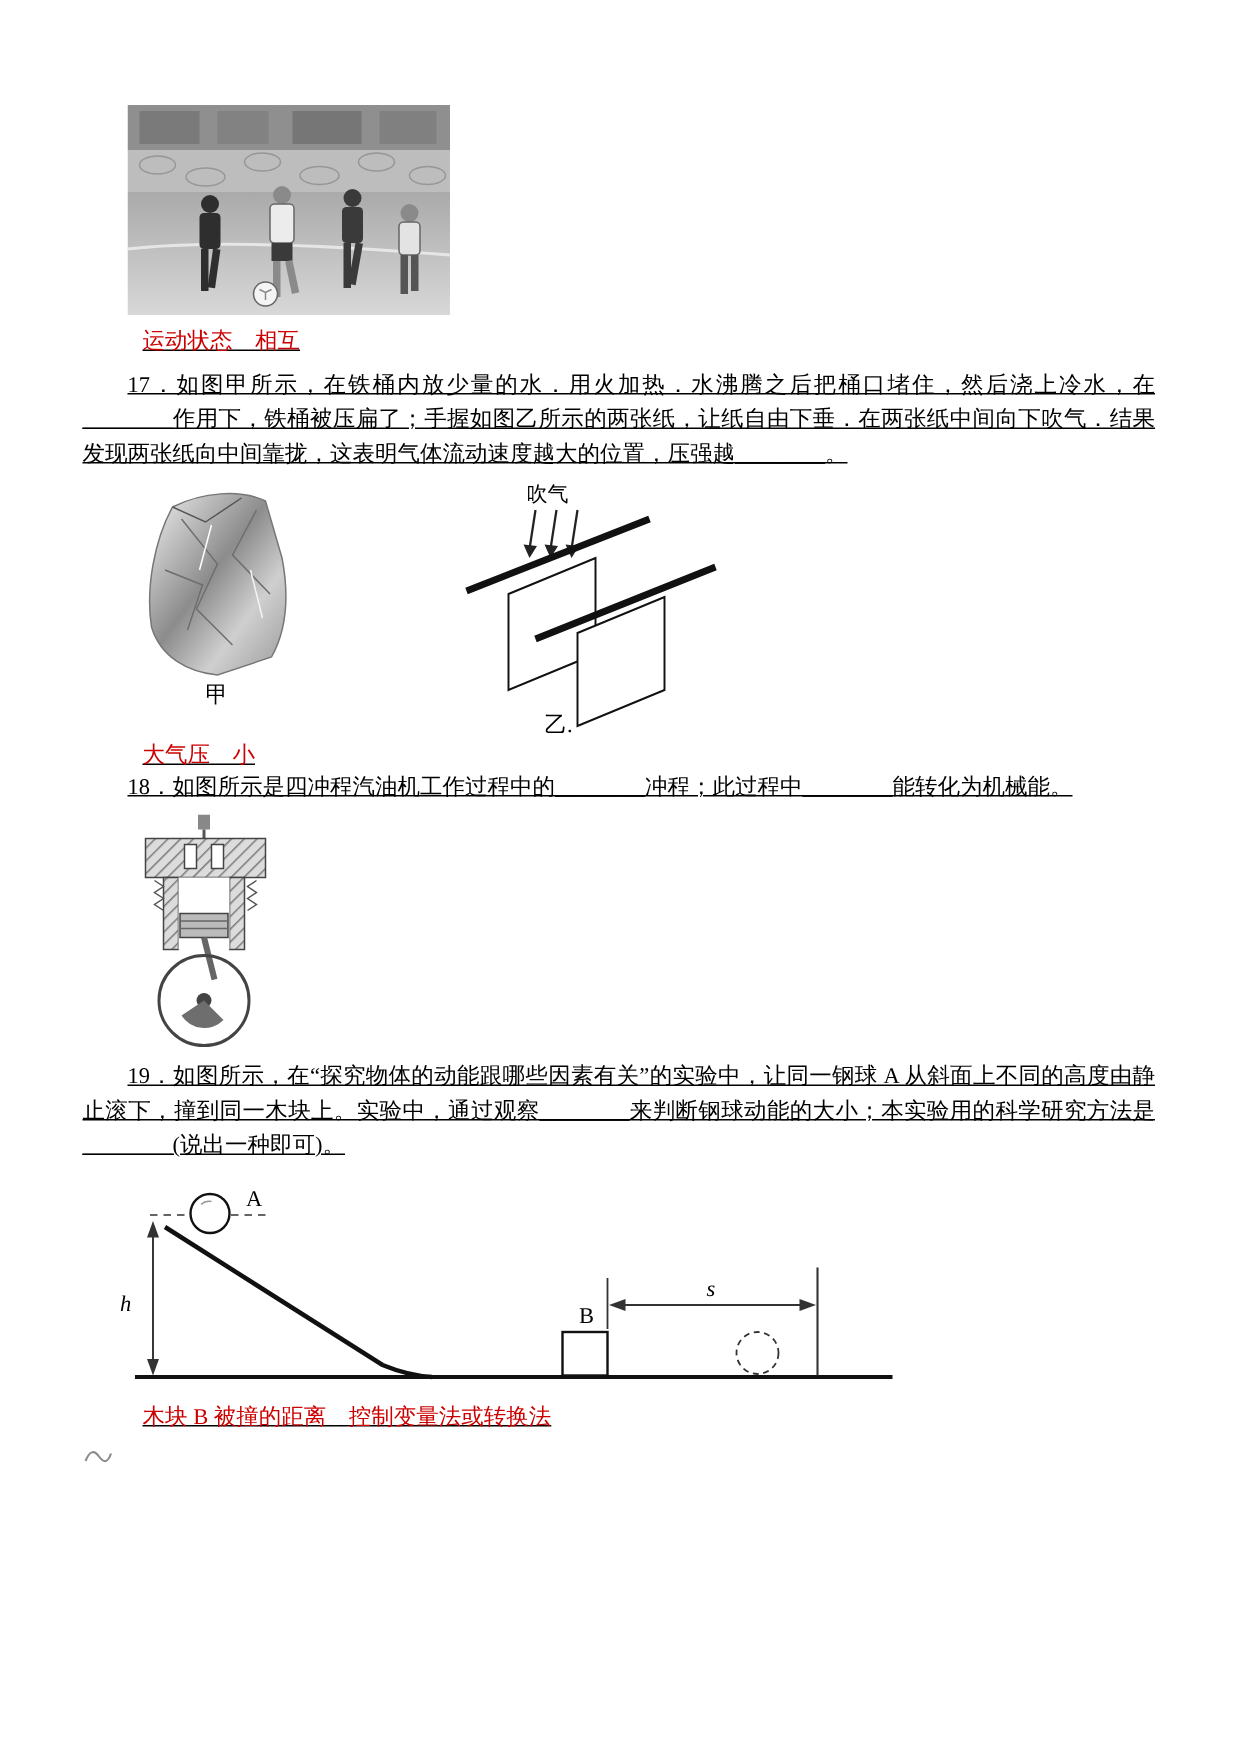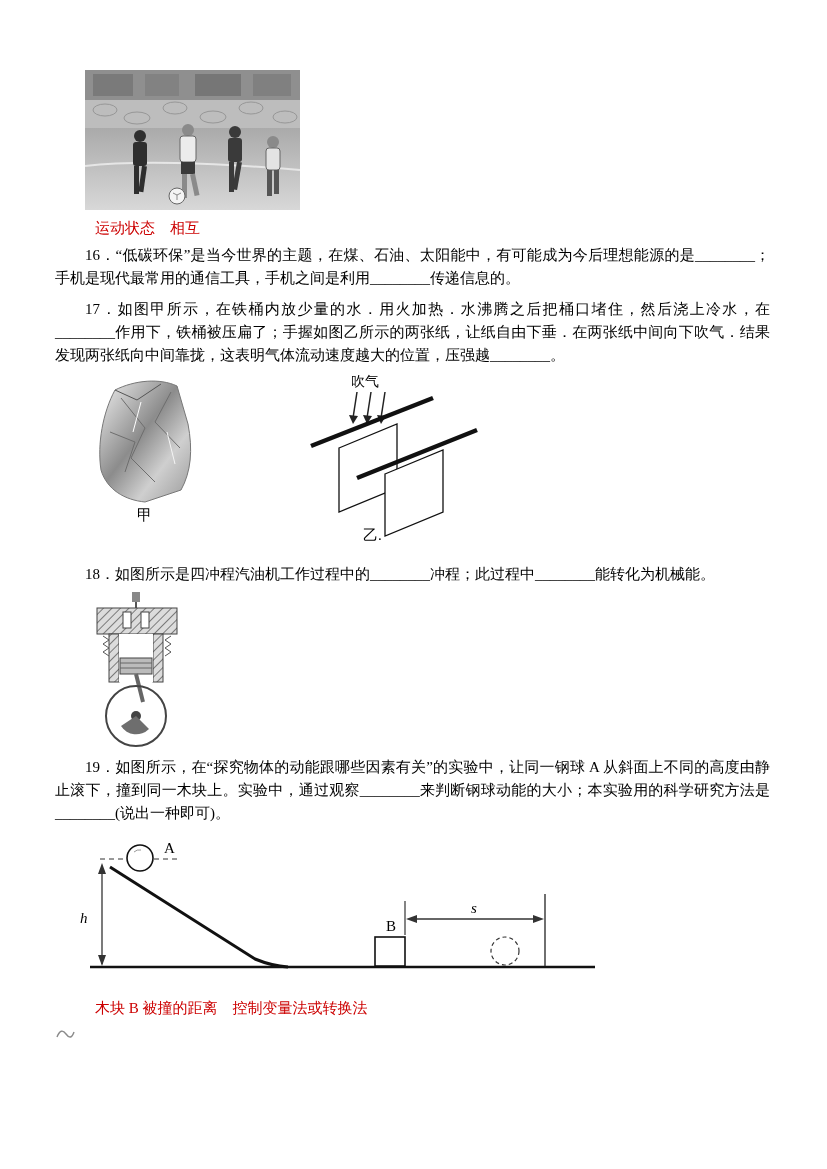--- a/index.html
+++ b/index.html
@@ -3,20 +3,21 @@
 <meta charset="utf-8">
 <style>
   html,body{margin:0;padding:0;background:#ffffff;}
   .page{
     position:relative;
     width:827px;height:1169px;
     background:#ffffff;
     font-family:"Liberation Serif","DejaVu Serif",serif;
     font-size:15px;color:#000;
     overflow:hidden;
+    text-decoration:underline;
   }
   .q{
     margin:0 57px 0 55px;
     line-height:23px;
     text-align:justify;
     text-indent:2em;
   }
   .ans{
     margin-left:95px;
     line-height:20px;
@@ -24,26 +25,26 @@
   }
   .fig-soccer{margin:70px 0 0 85px;display:block;}
   .a15{margin-top:8px;}
   .q16{margin-top:6px;}
   .a16{margin-top:2px;}
   .q17{margin-top:8px;}
   .fig-row{display:flex;align-items:flex-start;margin:5px 0 0 85px;}
   .fig-can{display:block;}
   .fig-papers{display:block;margin-left:100px;}
   .a17{margin-top:2px;}
-  .q18{margin-top:19px;}
+  .q18{margin-top:0;}
   .fig-engine{display:block;margin:6px 0 0 85px;}
   .a18{margin-top:8px;}
   .q19{margin-top:4px;}
   .fig-incline{display:block;margin:14px 0 0 60px;}
-  .a19{margin-top:14px;}
+  .a19{margin-top:0;}
   .stray{display:block;margin:8px 0 0 55px;}
   svg text{font-family:"Liberation Serif","DejaVu Serif",serif;}
 </style>
 </head>
 <body>
 
 <div class="page">
 
   <svg class="fig-soccer" width="215" height="140" viewBox="0 0 215 140">
     <defs>
@@ -91,21 +92,20 @@
       <rect x="181" y="78" width="14" height="22" rx="3" fill="#e3e3e3" stroke="#666"></rect>
       <rect x="182" y="100" width="5" height="26" fill="#555"></rect>
       <rect x="189" y="100" width="5" height="24" fill="#555"></rect>
     </g>
     <circle cx="92" cy="126" r="8" fill="#f4f4f4" stroke="#666"></circle>
     <path d="M88,123 l4,2 l4,-2 M92,125 v5" stroke="#888" fill="none"></path>
   </svg>
 
   <div class="ans a15">运动状态　相互</div>
 
-  <div class="q q16">16．“低碳环保”是当今世界的主题，在煤、石油、太阳能中，有可能成为今后理想能源的是________；手机是现代最常用的通信工具，手机之间是利用________传递信息的。</div>
 
   <div class="q q17">17．如图甲所示，在铁桶内放少量的水．用火加热．水沸腾之后把桶口堵住，然后浇上冷水，在________作用下，铁桶被压扁了；手握如图乙所示的两张纸，让纸自由下垂．在两张纸中间向下吹气．结果发现两张纸向中间靠拢，这表明气体流动速度越大的位置，压强越________。</div>
 
   <div class="fig-row">
 
     <svg class="fig-can" width="120" height="152" viewBox="0 0 120 152">
       <defs>
         <linearGradient id="metalGrad" x1="0" y1="0" x2="1" y2="1">
           <stop offset="0" stop-color="#f0f0f0"></stop>
           <stop offset="0.45" stop-color="#8c8c8c"></stop>
@@ -136,20 +136,21 @@
         <polygon points="76,52 72,43 81,44"></polygon>
       </g>
       <line x1="6" y1="74" x2="128" y2="26" stroke="#111" stroke-width="4.5"></line>
       <polygon points="34,76 92,52 92,116 34,140" fill="#ffffff" stroke="#111" stroke-width="1.3"></polygon>
       <line x1="52" y1="106" x2="172" y2="58" stroke="#111" stroke-width="4.5"></line>
       <polygon points="80,102 138,78 138,140 80,164" fill="#ffffff" stroke="#111" stroke-width="1.3"></polygon>
       <text x="58" y="168" font-size="15" fill="#000">乙.</text>
     </svg>
   </div>
 
+  <div class="ans a17">大气压　小</div>
 
   <div class="q q18">18．如图所示是四冲程汽油机工作过程中的________冲程；此过程中________能转化为机械能。</div>
 
   <svg class="fig-engine" width="105" height="160" viewBox="0 0 105 160">
     <defs>
       <pattern id="hatch" width="6" height="6" patternUnits="userSpaceOnUse" patternTransform="rotate(45)">
         <rect width="6" height="6" fill="#dcdcdc"></rect>
         <line x1="0" y1="0" x2="0" y2="6" stroke="#7a7a7a" stroke-width="2"></line>
       </pattern>
     </defs>

